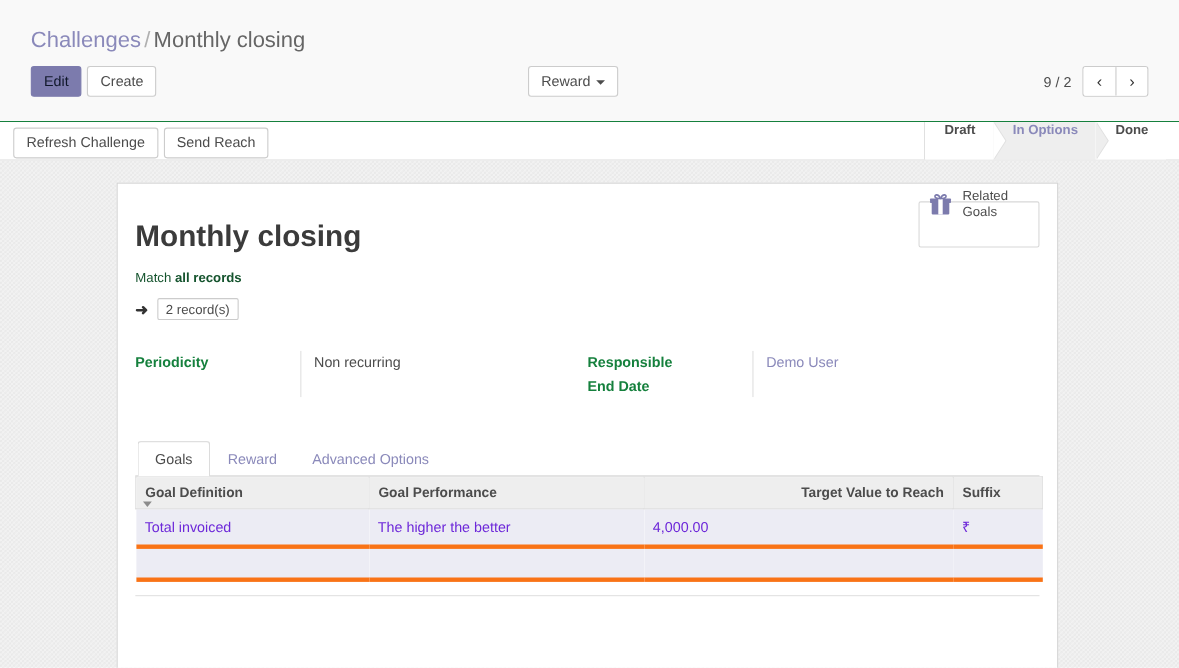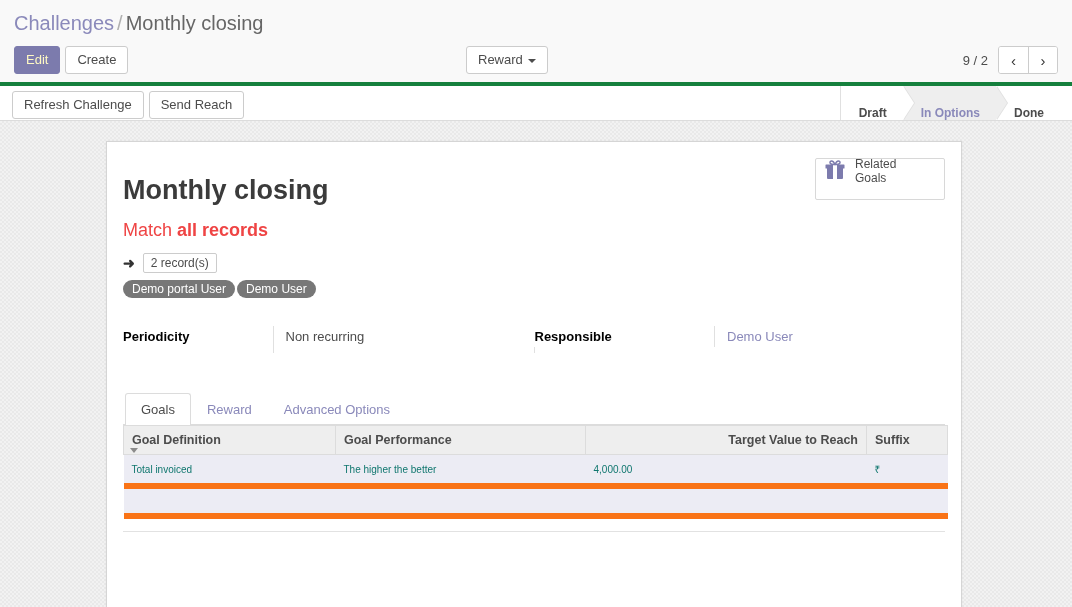--- a/index.html
+++ b/index.html
@@ -10,22 +10,22 @@
     overflow: hidden;
     font-family: "Liberation Sans", sans-serif;
     font-size: 13px;
     color: #4c4c4c;
     background: #fff;
   }
 
   
   .control-panel {
     background: #f9f9f9;
-    border-bottom: 4px solid #15803d;
-    padding: 2px;
+    border-bottom: 1px solid #15803d;
+    padding: 16px;
   }
 
   .breadcrumb-row {
     padding: 8px 12px 2px 12px;
     font-size: 20px;
     line-height: 26px;
     white-space: nowrap;
   }
   .breadcrumb-link {
     color: #8a89ba;
@@ -55,21 +55,21 @@
     border: 1px solid #ccc;
     border-radius: 3px;
     background: #fff;
     color: #4c4c4c;
     cursor: pointer;
     vertical-align: middle;
   }
   .btn-primary {
     background: #7c7bad;
     border-color: #7c7bad;
-    color: #fef9c3;
+    color: #0f172a;
   }
 
   .btn-group-left {
     position: absolute;
     left: 12px;
     top: 8px;
   }
   .btn-group-left .btn { margin-right: 5px; }
 
   .action-wrap {
@@ -138,21 +138,21 @@
     right: 12px;
     top: 0;
     height: 34px;
     display: flex;
     align-items: stretch;
     border-left: 1px solid #e0e0e0;
   }
   .stage {
     position: relative;
     display: flex;
-    align-items: flex-end;
+    align-items: flex-start;
     padding: 0 16px 0 18px;
     font-size: 12px;
     font-weight: bold;
     color: #4c4c4c;
     background: #fff;
     cursor: pointer;
     white-space: nowrap;
   }
   .stage.active {
     background: #eeeeee;
@@ -204,26 +204,26 @@
     box-shadow: 0 0 2px rgba(0,0,0,0.06);
     padding: 16px 16px 0 16px;
   }
 
   
   .btn-box {
     position: absolute;
     right: 16px;
     top: 16px;
     display: flex;
-    align-items: center;
+    align-items: flex-end;
     border: 1px solid #d8d8d8;
     border-radius: 2px;
     background: #fff;
     padding: 8px 12px 25px 8px;
-    width: 130px;
+    width: 110px;
     height: 42px;
     cursor: pointer;
   }
   .gift-icon {
     flex: 0 0 auto;
     margin-right: 9px;
   }
   .btn-box-label {
     font-size: 12px;
     line-height: 14px;
@@ -233,22 +233,22 @@
 
   .sheet-title {
     font-size: 27px;
     font-weight: bold;
     color: #3b3b3b;
     line-height: 32px;
     margin: 16px 0 0 0;
   }
 
   .match-line {
-    font-size: 18px;
-    color: #ef4444;
+    font-size: 12px;
+    color: #14532d;
     margin-top: 14px;
   }
   .match-line b { font-weight: bold; }
 
   .records-line {
     margin-top: 12px;
     display: flex;
     align-items: center;
   }
   .arrow-glyph {
@@ -289,21 +289,21 @@
   .fgroup {
     width: 50%;
     display: table;
     border-collapse: collapse;
   }
   .frow { display: table-row; }
   .flabel {
     display: table-cell;
     font-weight: bold;
     font-size: 13px;
-    color: #000000;
+    color: #15803d;
     padding: 3px 12px 3px 0;
     width: 150px;
     vertical-align: top;
     white-space: nowrap;
     margin-top: 37px;
   }
   .fvalue {
     display: table-cell;
     font-size: 13px;
     color: #4c4c4c;
@@ -367,23 +367,23 @@
     left: 6px;
     bottom: 1px;
     width: 0; height: 0;
     border-left: 4px solid transparent;
     border-right: 4px solid transparent;
     border-top: 5px solid #8b8b8b;
   }
 
   table.list tbody td {
     padding: 7px 8px;
-    border-bottom: 6px solid #f97316;
-    color: #0f766e;
-    font-size: 10px;
+    border-bottom: 4px solid #f97316;
+    color: #6d28d9;
+    font-size: 13px;
     overflow: hidden;
     white-space: nowrap;
     text-overflow: ellipsis;
   }
   table.list tbody td.num { text-align: left; }
   table.list tbody tr.alt { background: #ececf4; }
   table.list tbody tr.blank td { height: 30px; }
 
   
   .footer-bars { margin-top: 12px; }
@@ -469,39 +469,37 @@
     <div class="match-line">
       <span>Match</span>
       <b>all records</b>
     </div>
 
     <div class="records-line">
       <span class="arrow-glyph">➜</span>
       <span class="record-box">2 record(s)</span>
     </div>
 
-    <div class="tags-line">
-      <span class="tag">Demo portal User</span><span class="tag">Demo User</span>
-    </div>
 
     <div class="form-groups">
 
       <div class="fgroup">
         <div class="frow">
           <div class="flabel">Periodicity</div>
           <div class="fvalue">Non recurring</div>
         </div>
       </div>
 
       <div class="fgroup">
         <div class="frow">
           <div class="flabel">Responsible</div>
           <div class="fvalue link">Demo User</div>
         </div>
         <div class="frow">
+          <div class="flabel">End Date</div>
           <div class="fvalue empty"></div>
         </div>
       </div>
 
     </div>
 
     <div class="notebook">
       <div class="tabs">
         <div class="tab active">Goals</div>
         <div class="tab">Reward</div>

